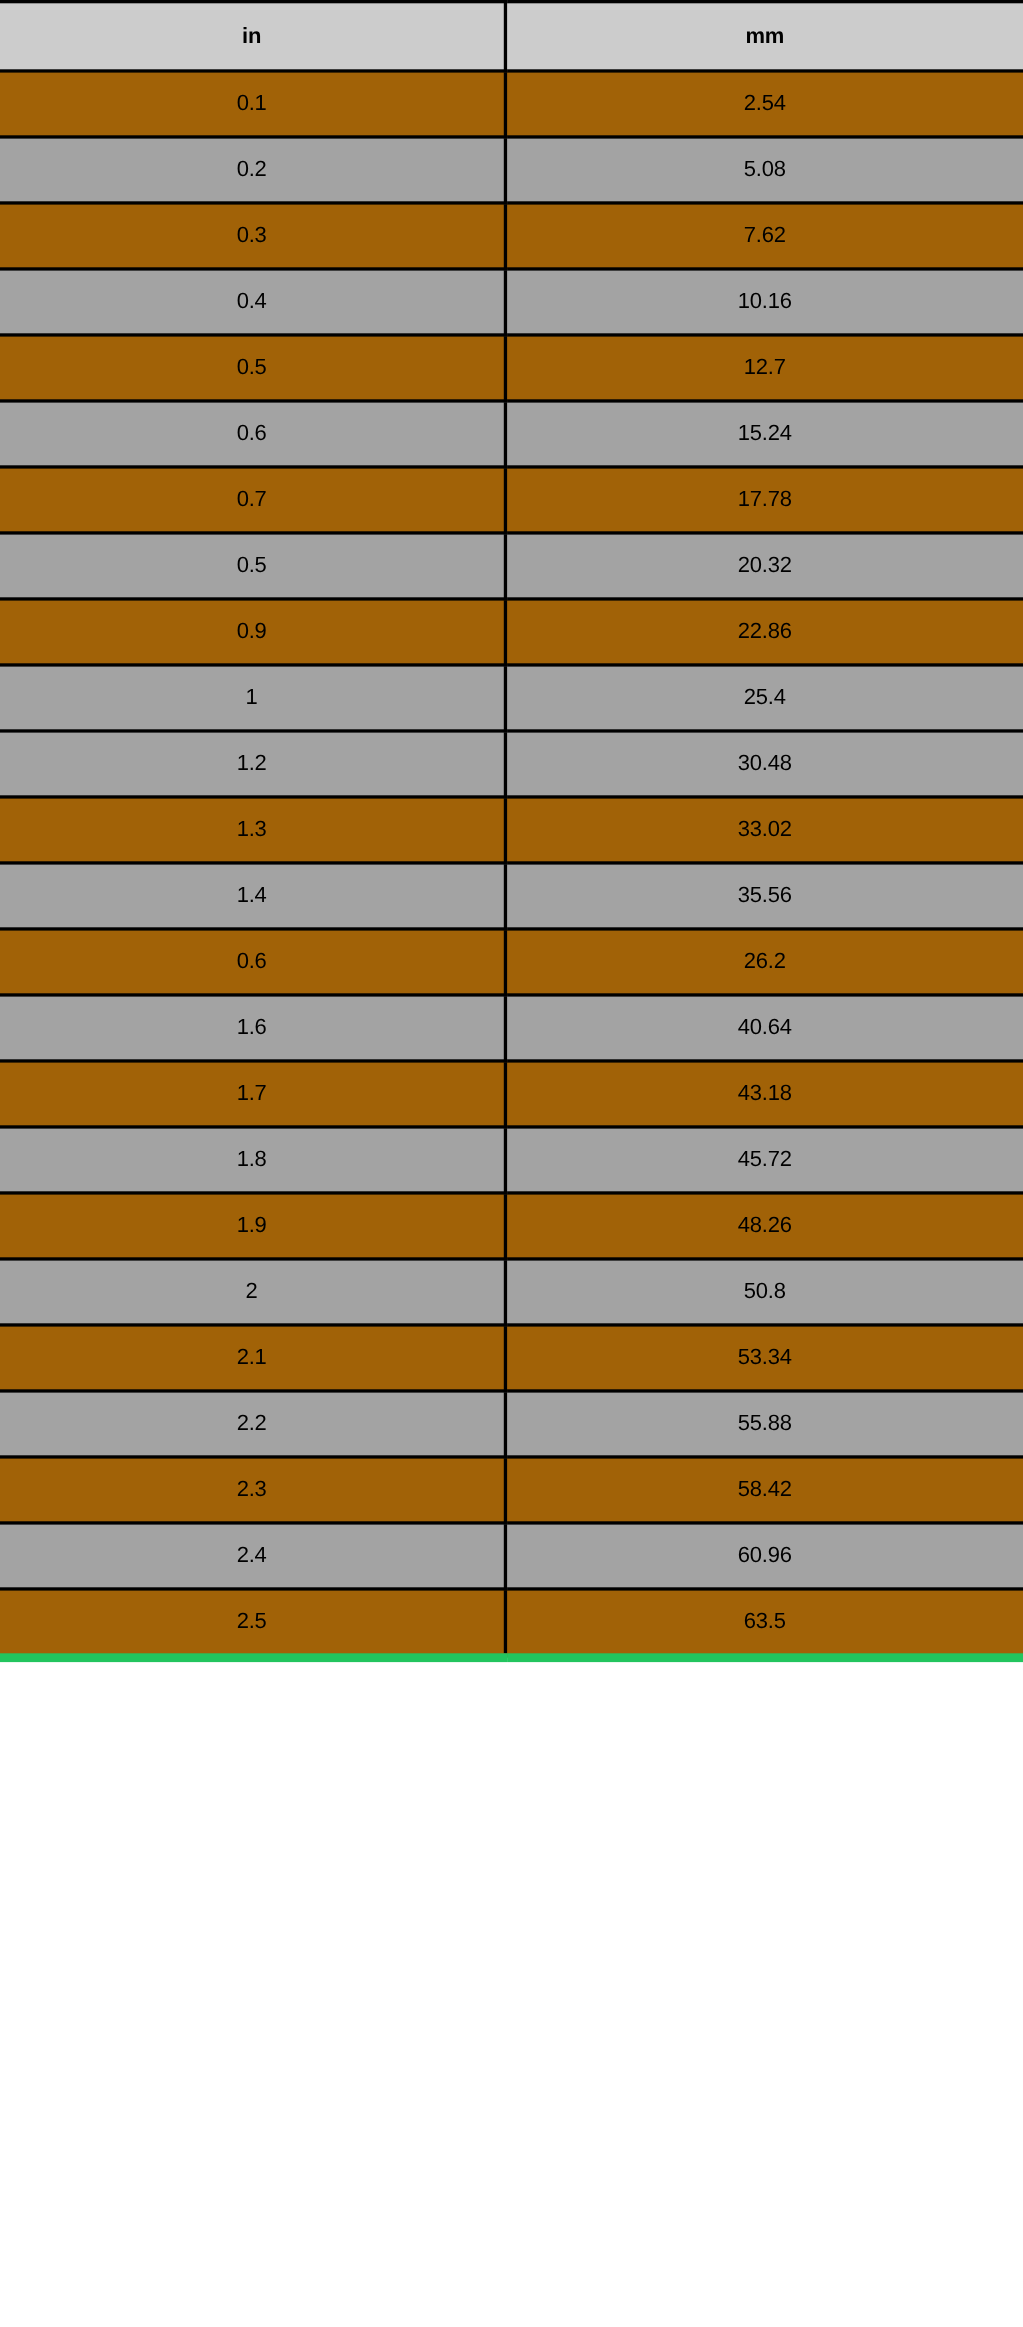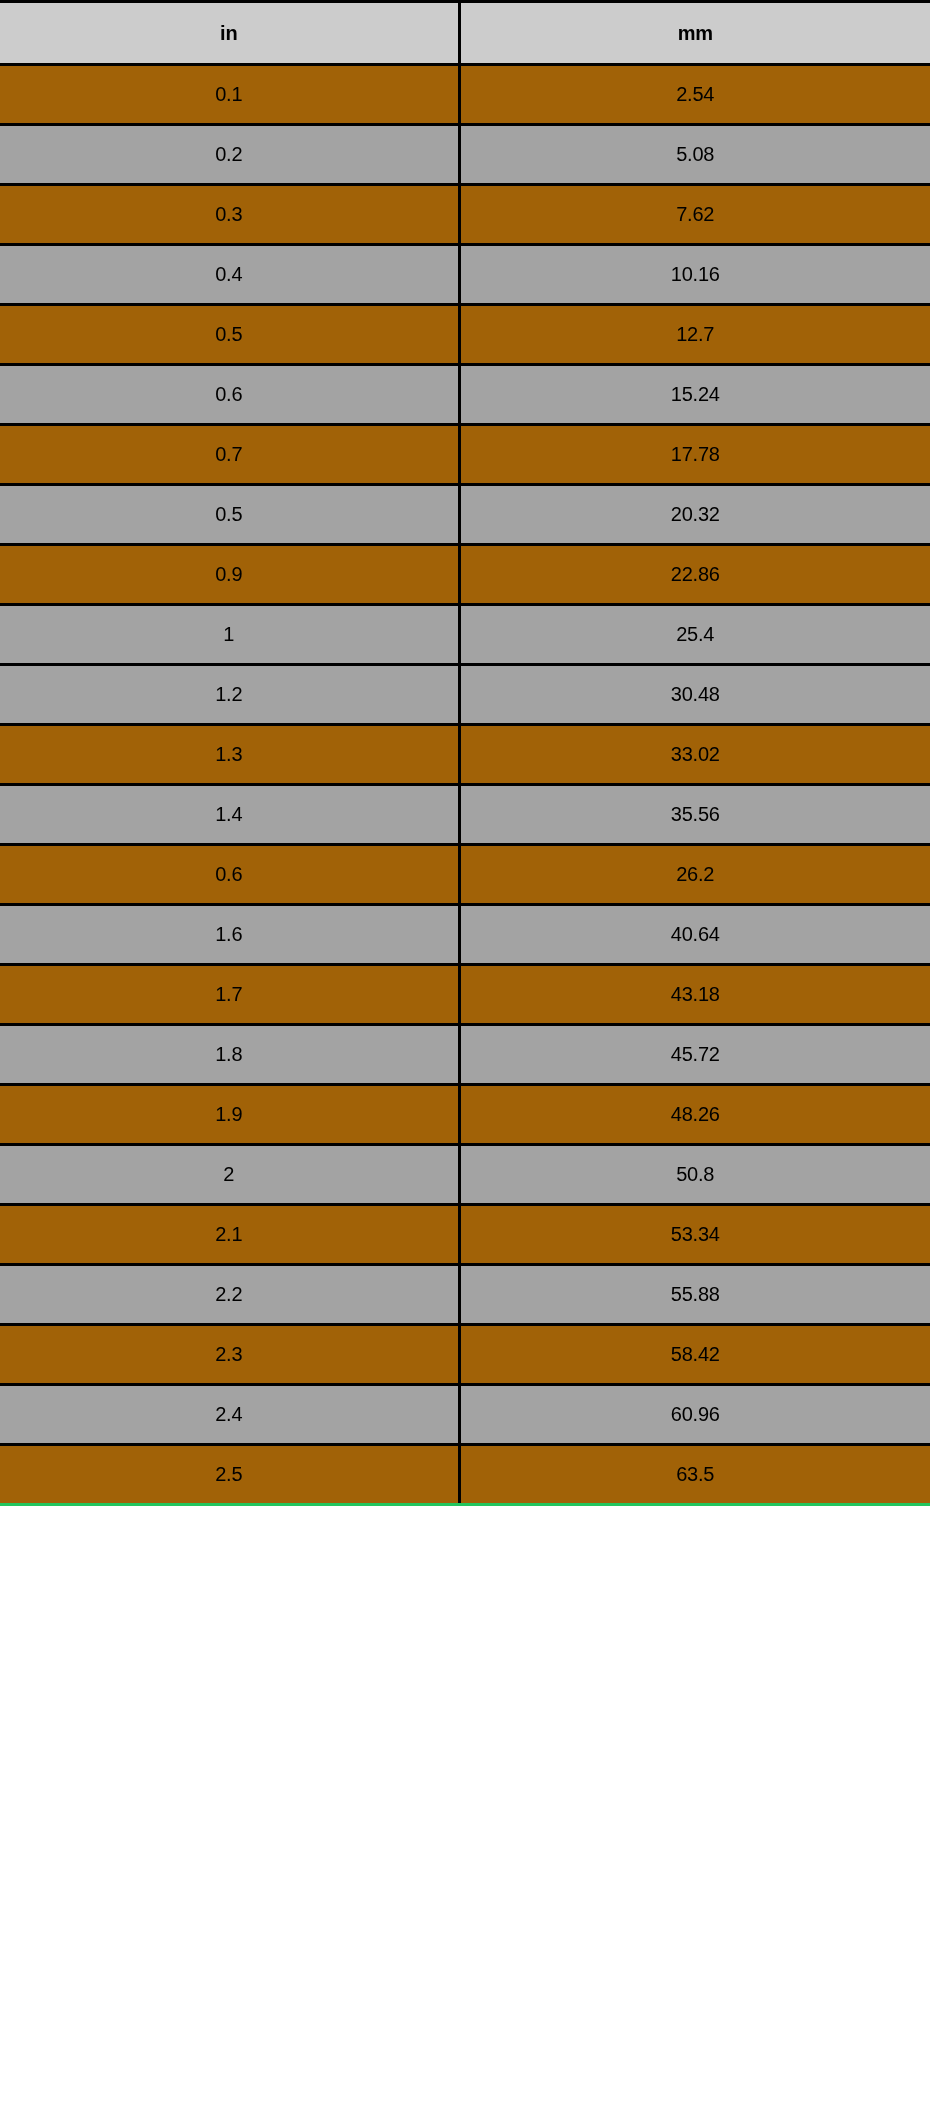--- a/index.html
+++ b/index.html
@@ -59,21 +59,21 @@
   }
   #conversion-table tbody tr.stripe {
     background: #a3a3a3;
   }
   #conversion-table tbody td {
     height: 57px;
     font-weight: normal;
     border-bottom: 3px solid #000000;
   }
   #conversion-table tbody tr:last-child td {
-    border-bottom: 3px solid #22c55e;
+    border-bottom: 8px solid #22c55e;
   }
 </style>
 </head>
 <body>
 
 <table id="conversion-table">
   <colgroup>
     <col class="col-left">
     <col class="col-right">
   </colgroup>

